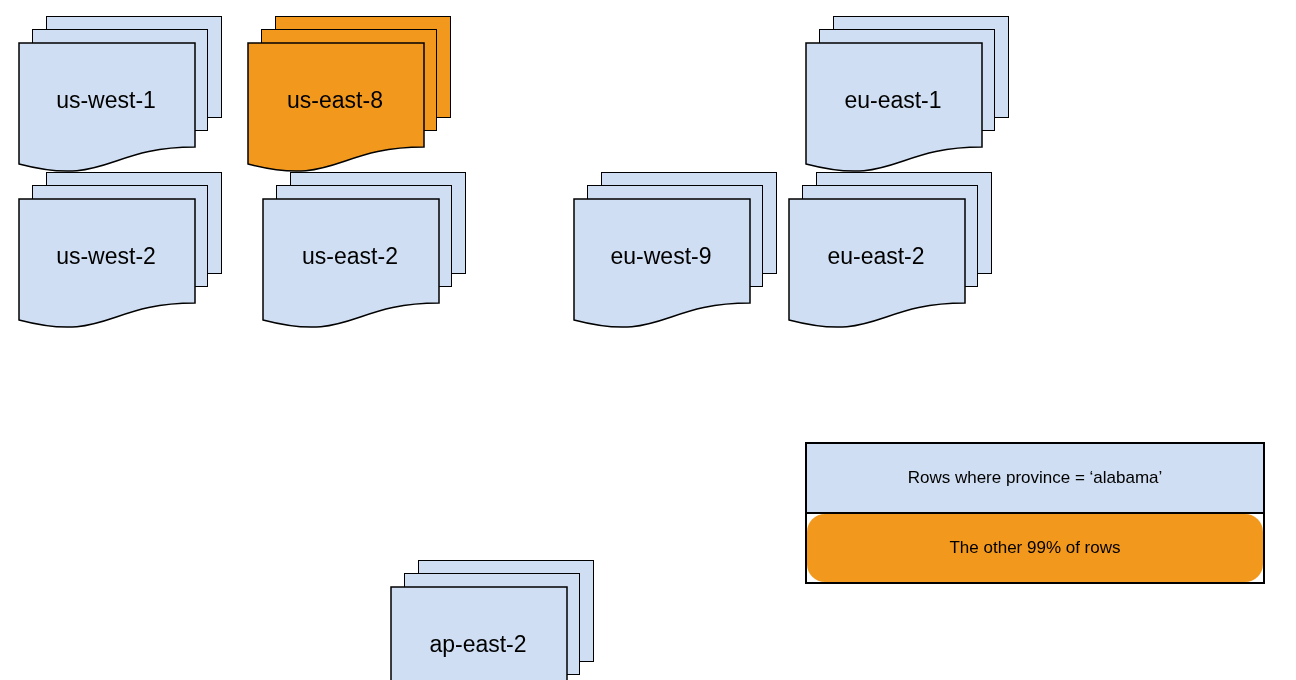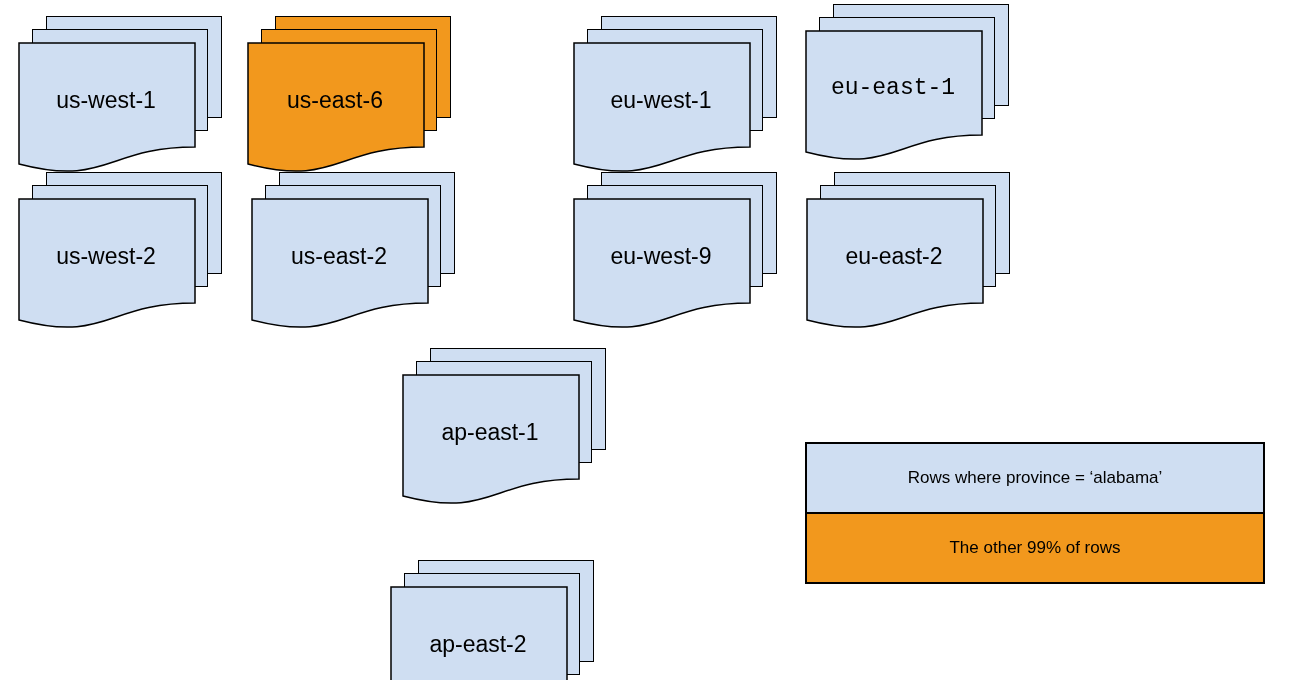--- a/index.html
+++ b/index.html
@@ -76,20 +76,21 @@
     font-size: 17px;
     color: var(--text, #000);
     white-space: nowrap;
   }
   .legend-row.normal {
     background: var(--region-fill, #cfdef2);
     border-bottom: 2px solid var(--stroke, #000);
   }
   .legend-row.highlight {
     background: var(--highlight-fill, #f2981d);
+    border-radius: 18px;
   }
 </style>
 </head>
 <body>
 
 <div class="canvas">
 
   <div class="stack" style="left:18px; top:16px;">
     <div class="page back2"></div>
     <div class="page back1"></div>
@@ -98,85 +99,69 @@
       </svg>
     <div class="stack-label">us-west-1</div>
   </div>
 
   <div class="stack highlight" style="left:247px; top:16px;">
     <div class="page back2"></div>
     <div class="page back1"></div>
     <svg class="front-doc" width="178" height="136" viewBox="0 0 178 136">
         <path d="M1 1 H177 V105 C89 105 89 145 1 122 Z"></path>
       </svg>
-    <div class="stack-label">us-east-6</div>
+    <div class="stack-label">us-east-8</div>
   </div>
 
-  <div class="stack" style="left:573px; top:16px;">
-    <div class="page back2"></div>
-    <div class="page back1"></div>
-    <svg class="front-doc" width="178" height="136" viewBox="0 0 178 136">
-        <path d="M1 1 H177 V105 C89 105 89 145 1 122 Z"></path>
-      </svg>
-    <div class="stack-label">eu-west-1</div>
-  </div>
 
-  <div class="stack" style="left:805px; top:4px;font-family:Liberation Mono, monospace;">
+  <div class="stack" style="left:805px; top:16px;">
     <div class="page back2"></div>
     <div class="page back1"></div>
     <svg class="front-doc" width="178" height="136" viewBox="0 0 178 136">
         <path d="M1 1 H177 V105 C89 105 89 145 1 122 Z"></path>
       </svg>
     <div class="stack-label">eu-east-1</div>
   </div>
 
   <div class="stack" style="left:18px; top:172px;">
     <div class="page back2"></div>
     <div class="page back1"></div>
     <svg class="front-doc" width="178" height="136" viewBox="0 0 178 136">
         <path d="M1 1 H177 V105 C89 105 89 145 1 122 Z"></path>
       </svg>
     <div class="stack-label">us-west-2</div>
   </div>
 
-  <div class="stack" style="left:251px; top:172px;padding-left:41px;">
+  <div class="stack" style="left:262px; top:172px;padding-left:41px;">
     <div class="page back2"></div>
     <div class="page back1"></div>
     <svg class="front-doc" width="178" height="136" viewBox="0 0 178 136">
         <path d="M1 1 H177 V105 C89 105 89 145 1 122 Z"></path>
       </svg>
     <div class="stack-label">us-east-2</div>
   </div>
 
   <div class="stack" style="left:573px; top:172px;">
     <div class="page back2"></div>
     <div class="page back1"></div>
     <svg class="front-doc" width="178" height="136" viewBox="0 0 178 136">
         <path d="M1 1 H177 V105 C89 105 89 145 1 122 Z"></path>
       </svg>
     <div class="stack-label">eu-west-9</div>
   </div>
 
-  <div class="stack" style="left:806px; top:172px;">
+  <div class="stack" style="left:788px; top:172px;">
     <div class="page back2"></div>
     <div class="page back1"></div>
     <svg class="front-doc" width="178" height="136" viewBox="0 0 178 136">
         <path d="M1 1 H177 V105 C89 105 89 145 1 122 Z"></path>
       </svg>
     <div class="stack-label">eu-east-2</div>
   </div>
 
-  <div class="stack" style="left:402px; top:348px;">
-    <div class="page back2"></div>
-    <div class="page back1"></div>
-    <svg class="front-doc" width="178" height="136" viewBox="0 0 178 136">
-        <path d="M1 1 H177 V105 C89 105 89 145 1 122 Z"></path>
-      </svg>
-    <div class="stack-label">ap-east-1</div>
-  </div>
 
   <div class="stack" style="left:390px; top:518px;margin-top:42px;">
     <div class="page back2"></div>
     <div class="page back1"></div>
     <svg class="front-doc" width="178" height="136" viewBox="0 0 178 136">
         <path d="M1 1 H177 V105 C89 105 89 145 1 122 Z"></path>
       </svg>
     <div class="stack-label">ap-east-2</div>
   </div>
 

